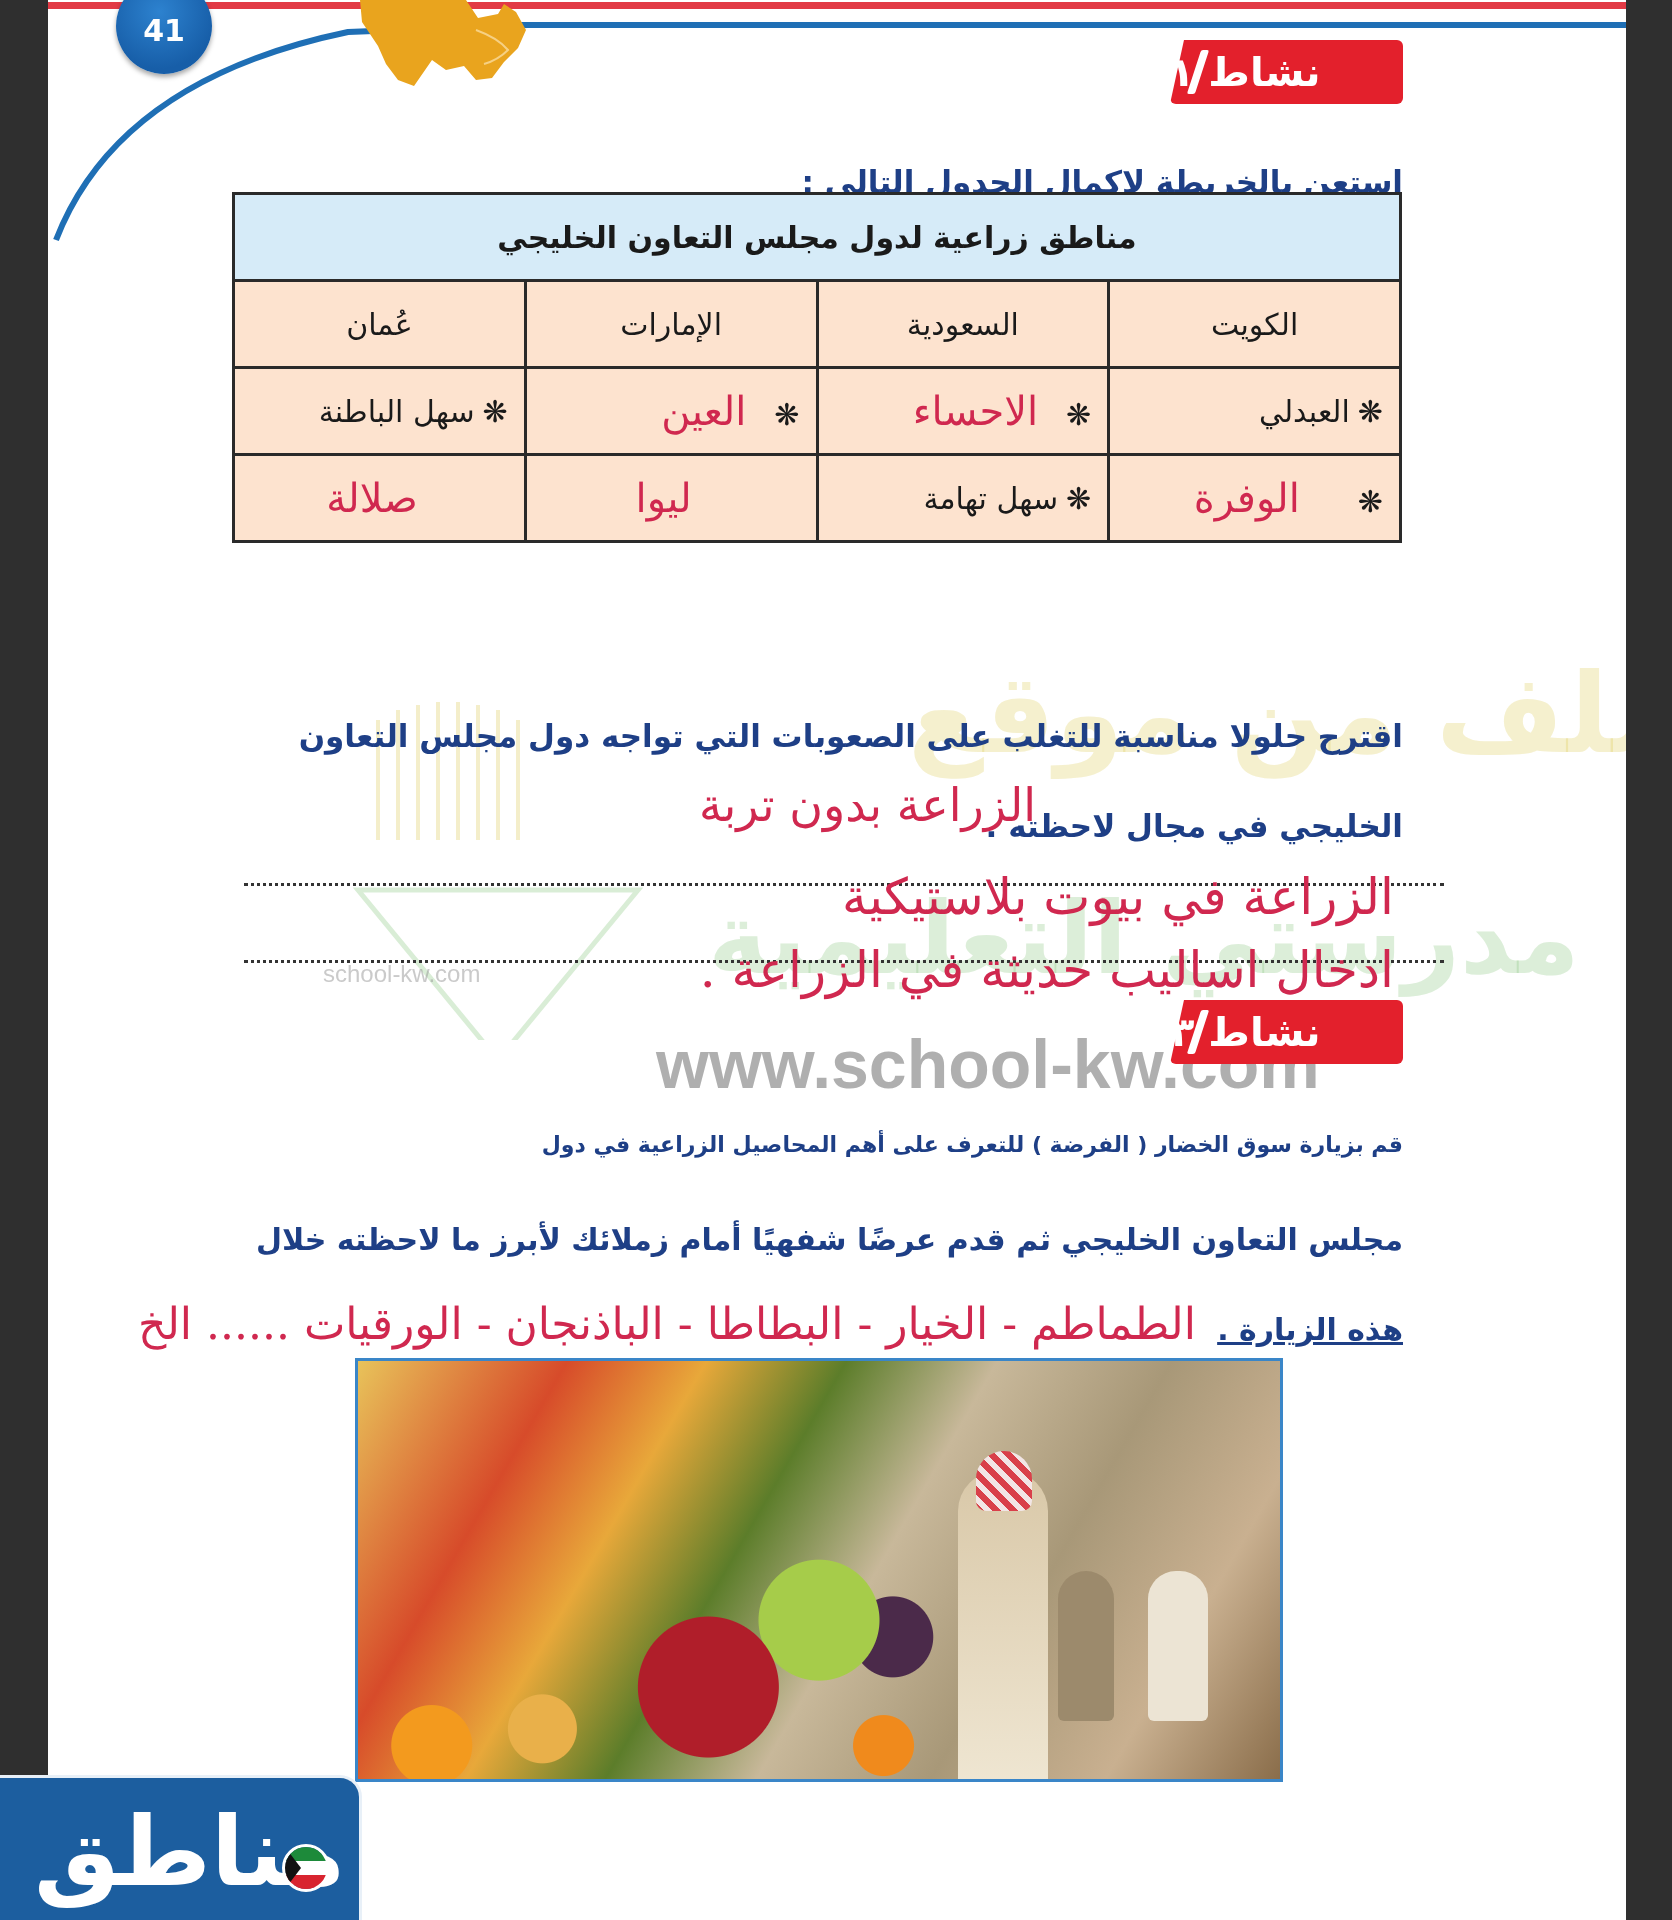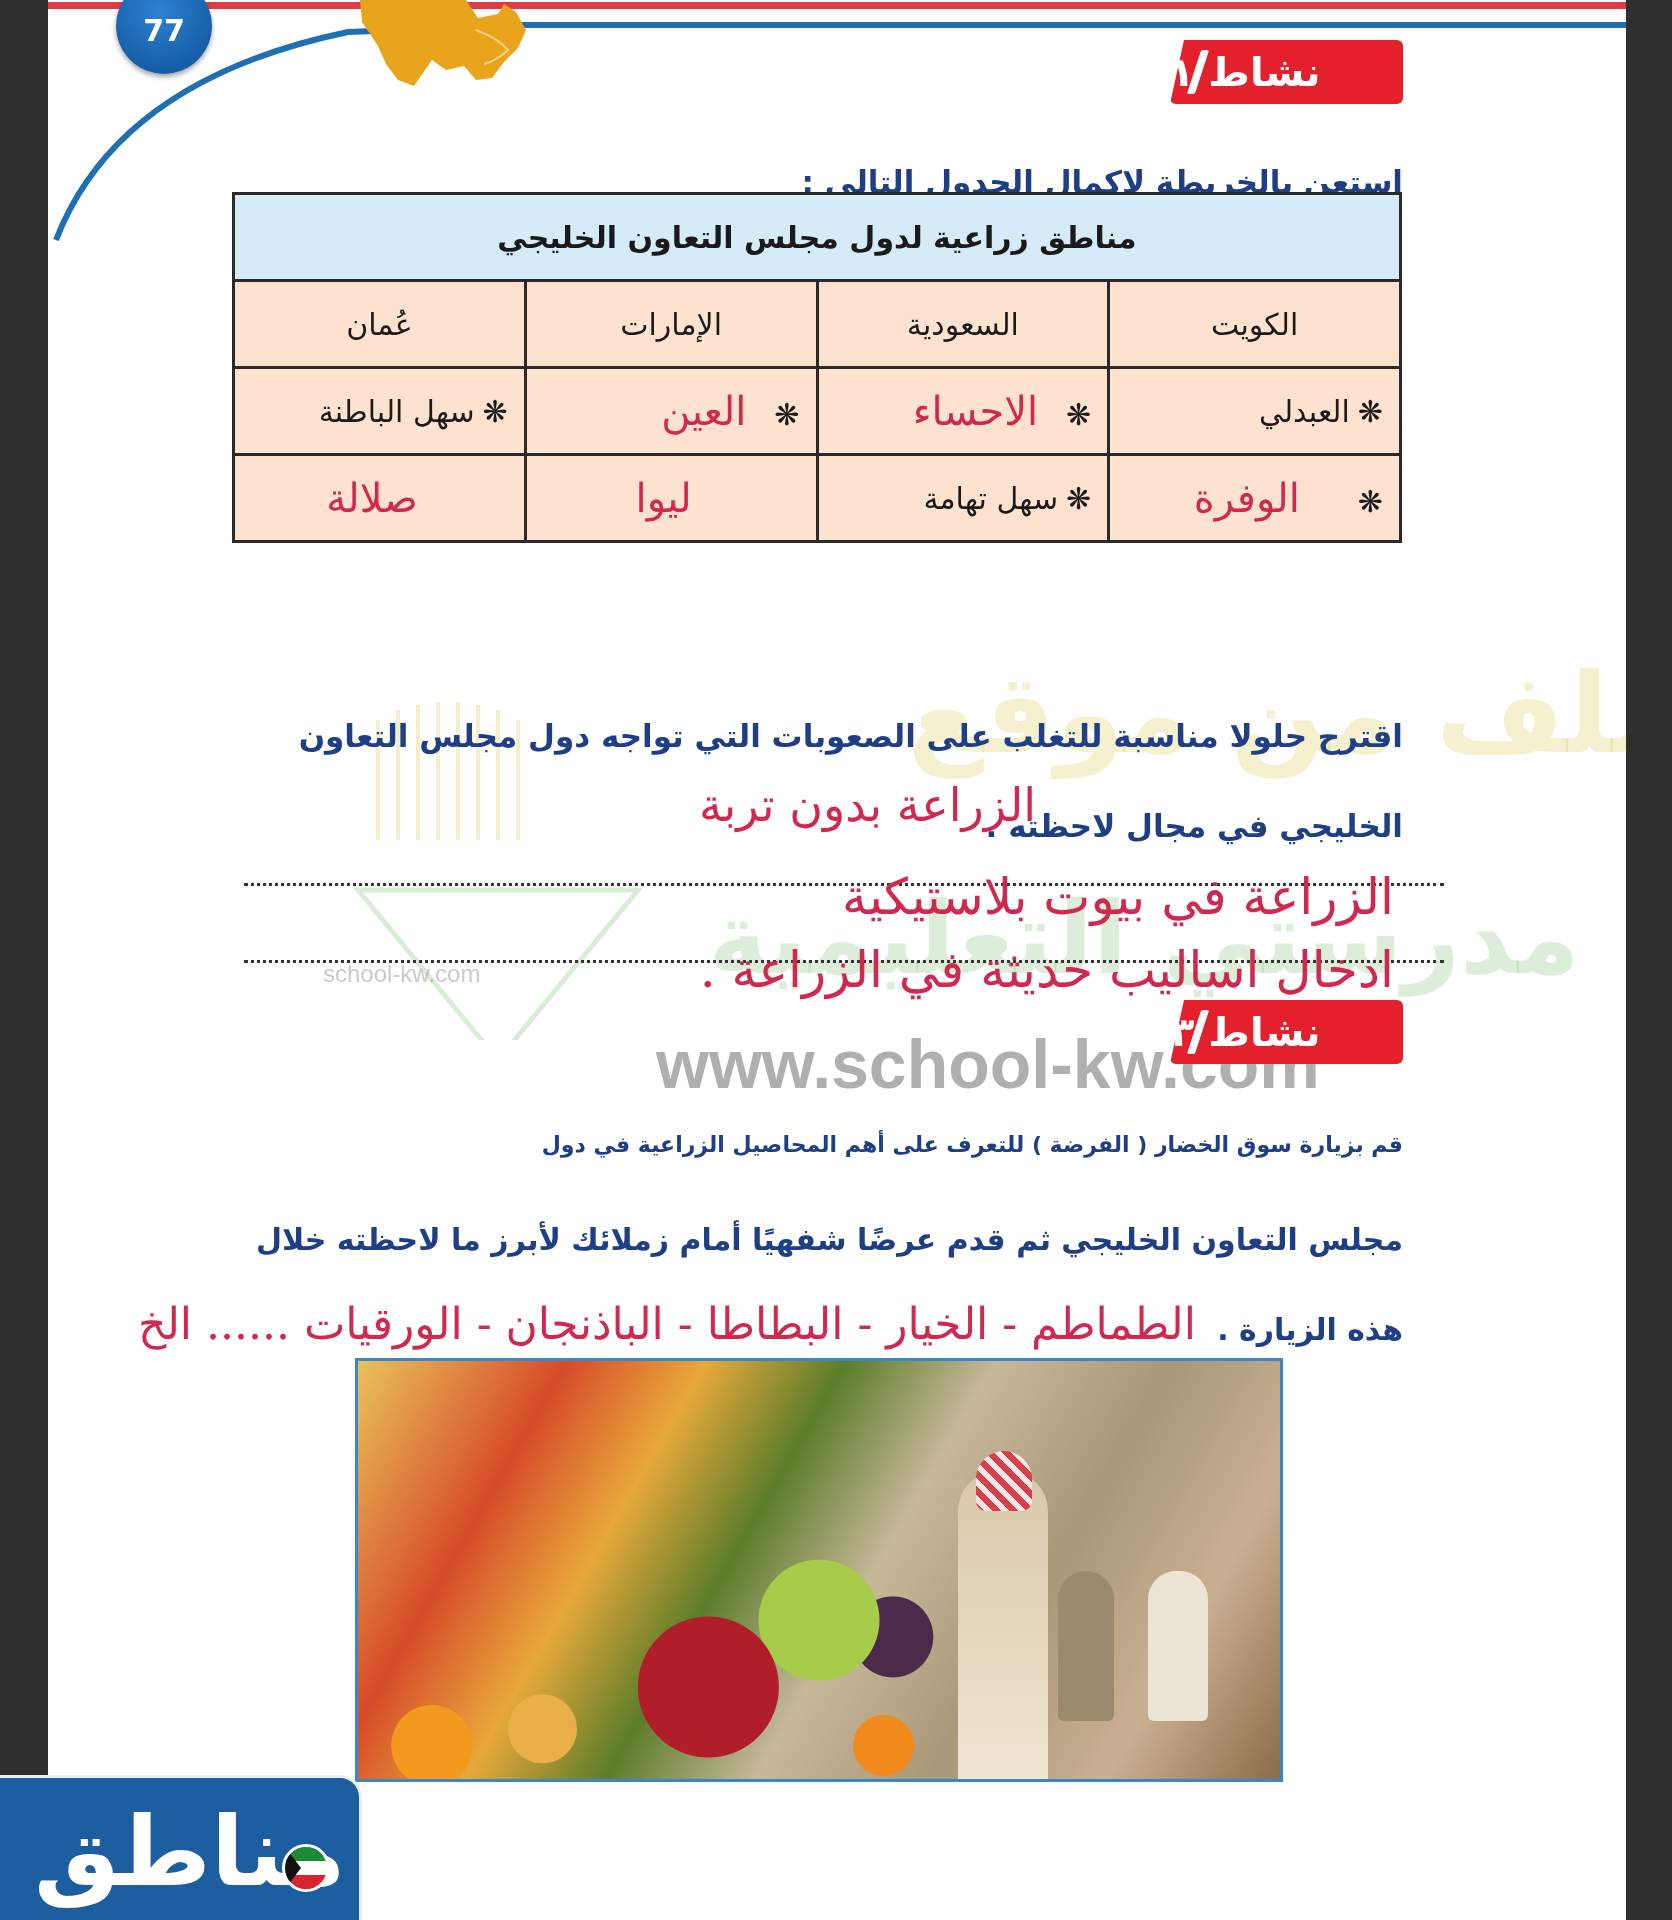--- a/index.html
+++ b/index.html
@@ -65,21 +65,21 @@
   <svg class="abs arc" width="480" height="260">
     <path d="M 8 240 Q 70 80 300 32 L 480 25" stroke="#1f6fb5" stroke-width="6" fill="none"></path>
   </svg>
 
   <svg class="abs map" width="240" height="100" viewBox="0 0 240 100">
     <path d="M 12 0 L 118 0 L 130 18 L 150 14 L 156 4 L 168 12 L 178 30 L 170 48 L 156 62 L 144 78 L 128 80 L 116 66 L 98 70 L 84 60 L 66 86 L 50 80 L 38 64 L 30 46 L 22 34 L 14 22 Z" fill="#e9a41e"></path>
     <path d="M 128 30 Q 150 38 160 50 Q 150 60 136 64" stroke="#f6d083" stroke-width="2" fill="none"></path>
   </svg>
 
   <div class="abs page-num">
-    <span>77</span>
+    <span>41</span>
   </div>
 
   <div class="abs wm" style="left:860px; top:650px; font-size:110px;">تم تحميل هذا الملف من موقع</div>
   <div class="abs wm2" style="left:660px; top:880px; font-size:100px;">مدرستي التعليمية</div>
   <svg class="abs" style="left:300px; top:680px;" width="320" height="360">
     <g stroke="rgba(220,200,80,0.3)" stroke-width="4" fill="none">
       <path d="M 30 160 L 30 40 M 50 160 L 50 30 M 70 160 L 70 25 M 90 160 L 90 22 M 110 160 L 110 22 M 130 160 L 130 25 M 150 160 L 150 30 M 170 160 L 170 40"></path>
     </g>
     <polygon points="10,330 290,330 150,160" fill="none" stroke="rgba(130,195,120,0.3)" stroke-width="5" transform="rotate(180 150 270)"></polygon>
   </svg>
@@ -133,21 +133,21 @@
   <div class="abs hand rtl" style="right:232px; top:905px; font-size:50px;">ادخال اساليب حديثة في الزراعة .</div>
 
   <div class="abs badge" style="left:1122px; top:1000px; width:233px;">
     <div class="shape"></div>
     <div class="slash"></div>
     <span class="lbl">نشاط ٣</span>
   </div>
 
   <div class="abs rtl instr" style="right:223px; top:1096px; font-size:22px;">قم بزيارة سوق الخضار ( الفرضة ) للتعرف على أهم المحاصيل الزراعية في دول</div>
   <div class="abs rtl instr" style="right:223px; top:1186px; font-size:30px;">مجلس التعاون الخليجي ثم قدم عرضًا شفهيًا أمام زملائك لأبرز ما لاحظته خلال</div>
-  <div class="abs rtl instr" style="right:223px; top:1276px; font-size:30px;">هذه الزيارة .</div>
+  <div class="abs rtl instr" style="right:223px; top:1276px; font-size:30px;text-decoration:underline;">هذه الزيارة .</div>
   <div class="abs hand rtl" style="right:430px; top:1262px; font-size:44px;">الطماطم - الخيار - البطاطا - الباذنجان - الورقيات ...... الخ</div>
 
   <div class="abs photo">
     <div class="seated2"></div>
     <div class="seated1"></div>
     <div class="person"></div>
     <div class="head"></div>
   </div>
 </div>
 

